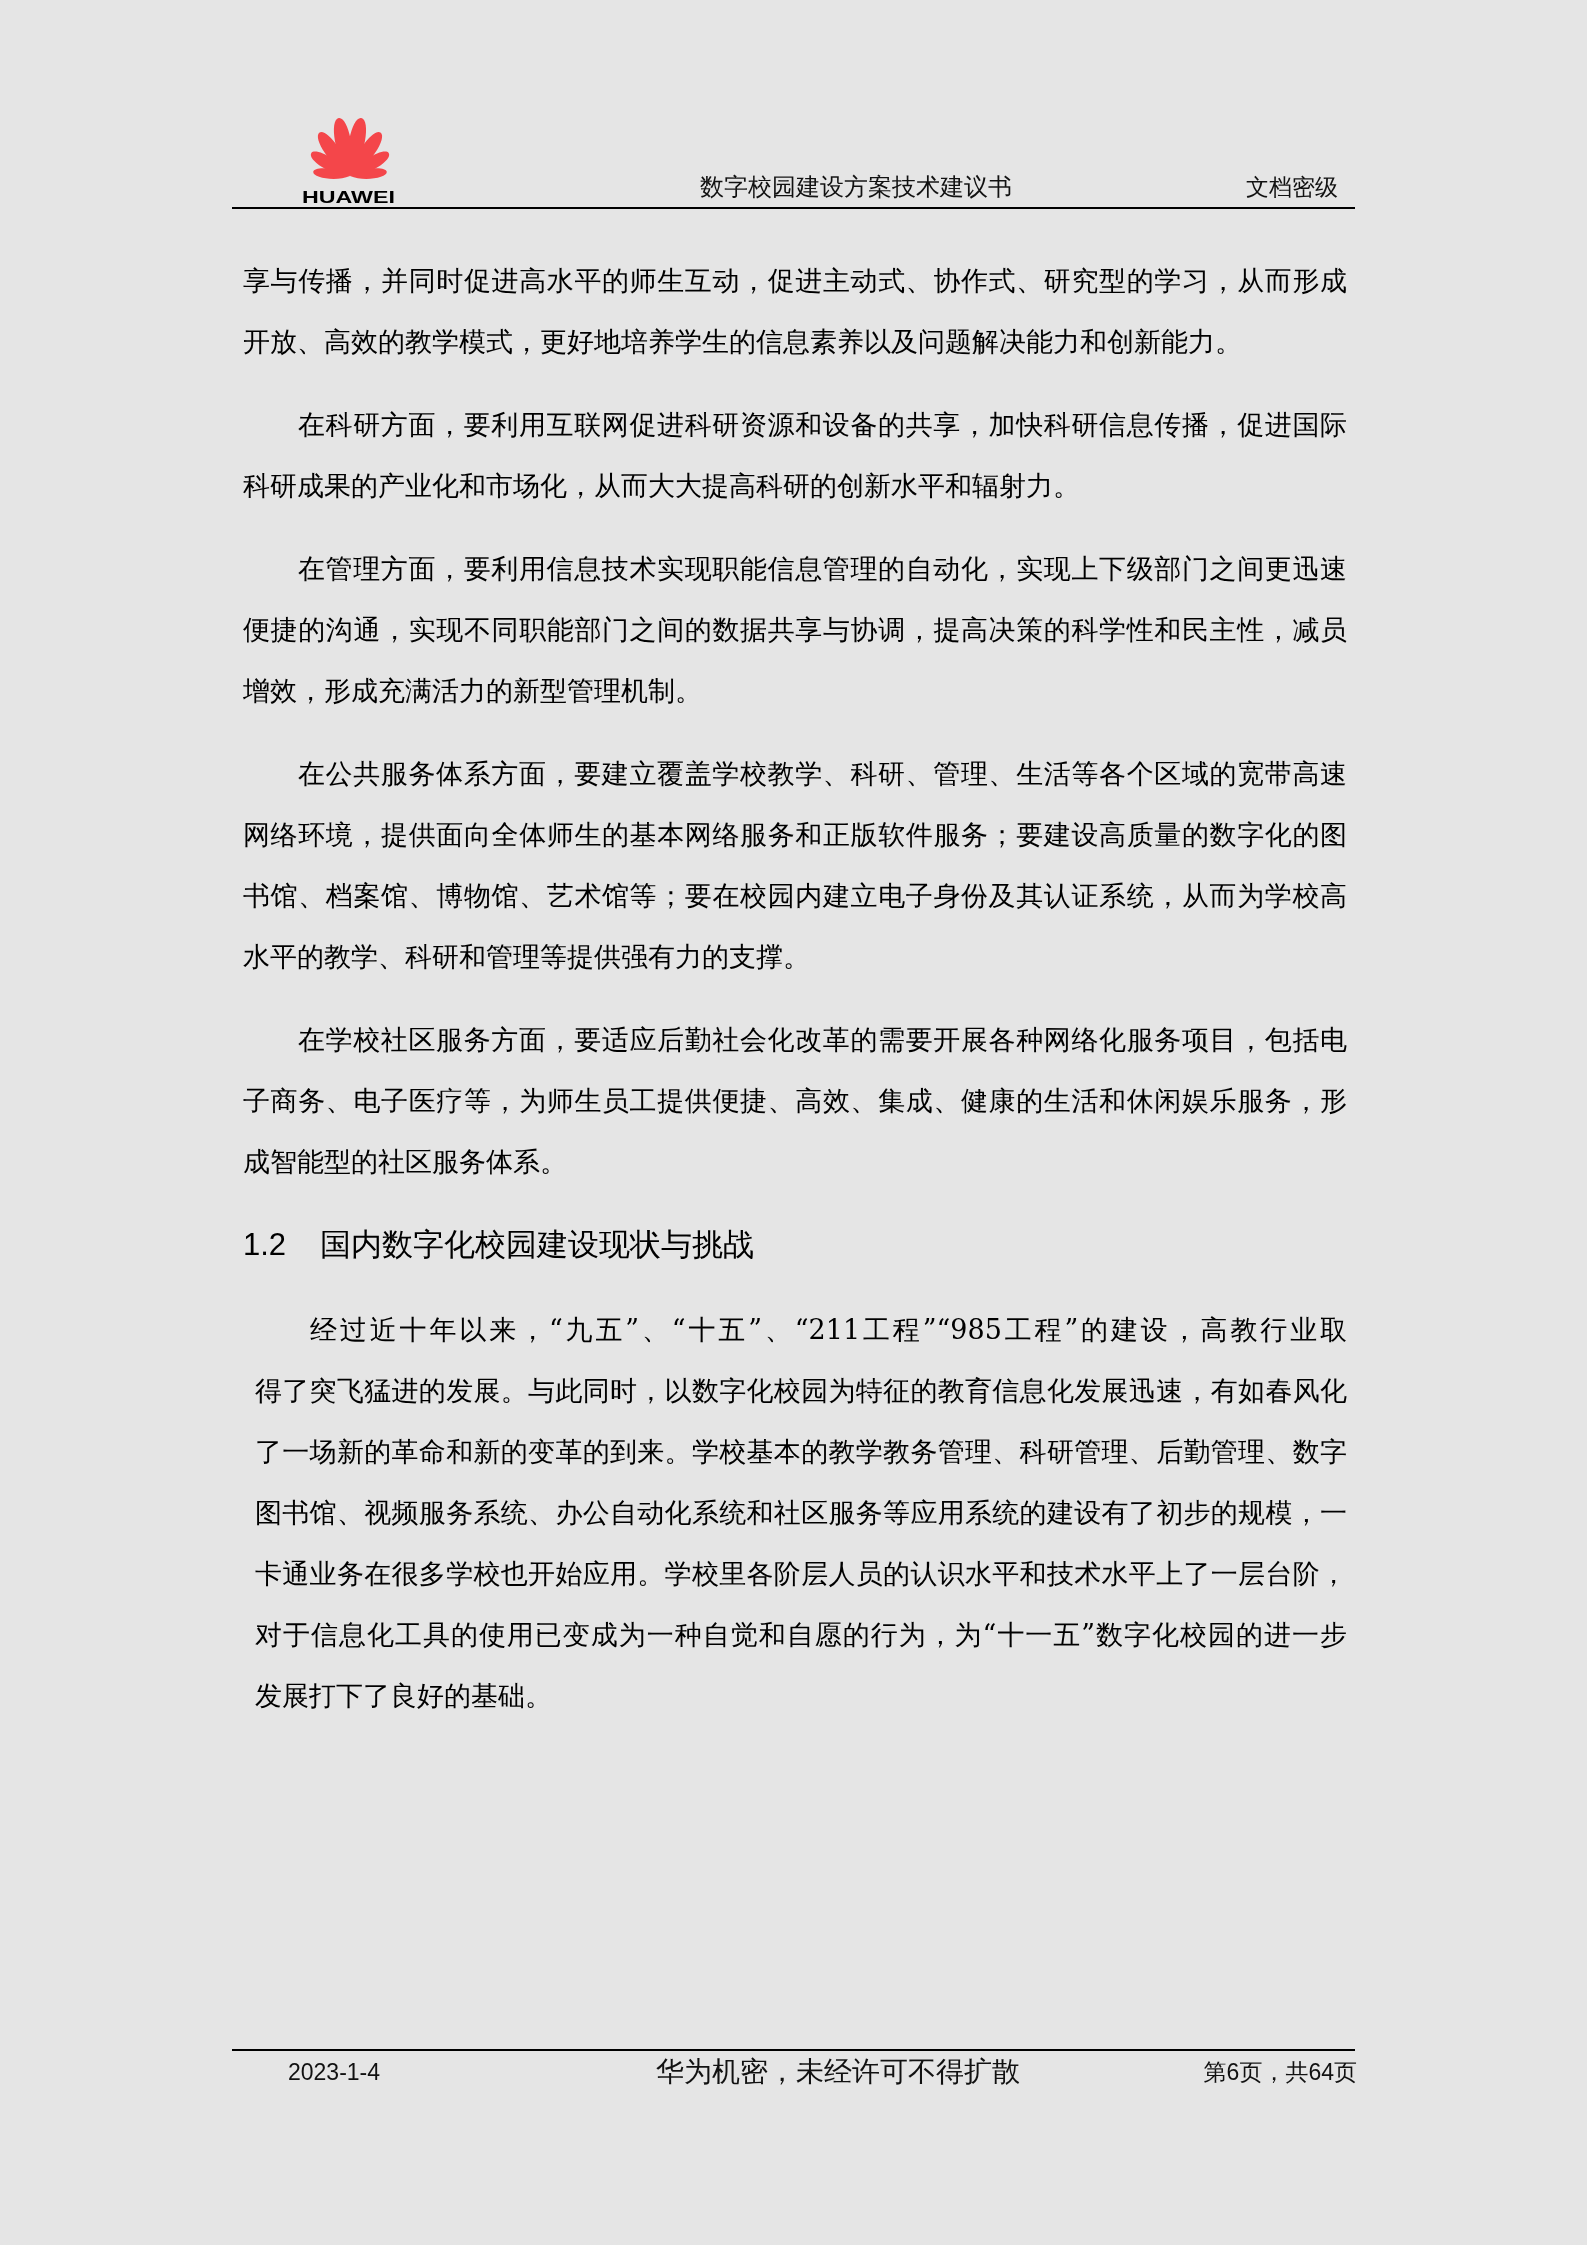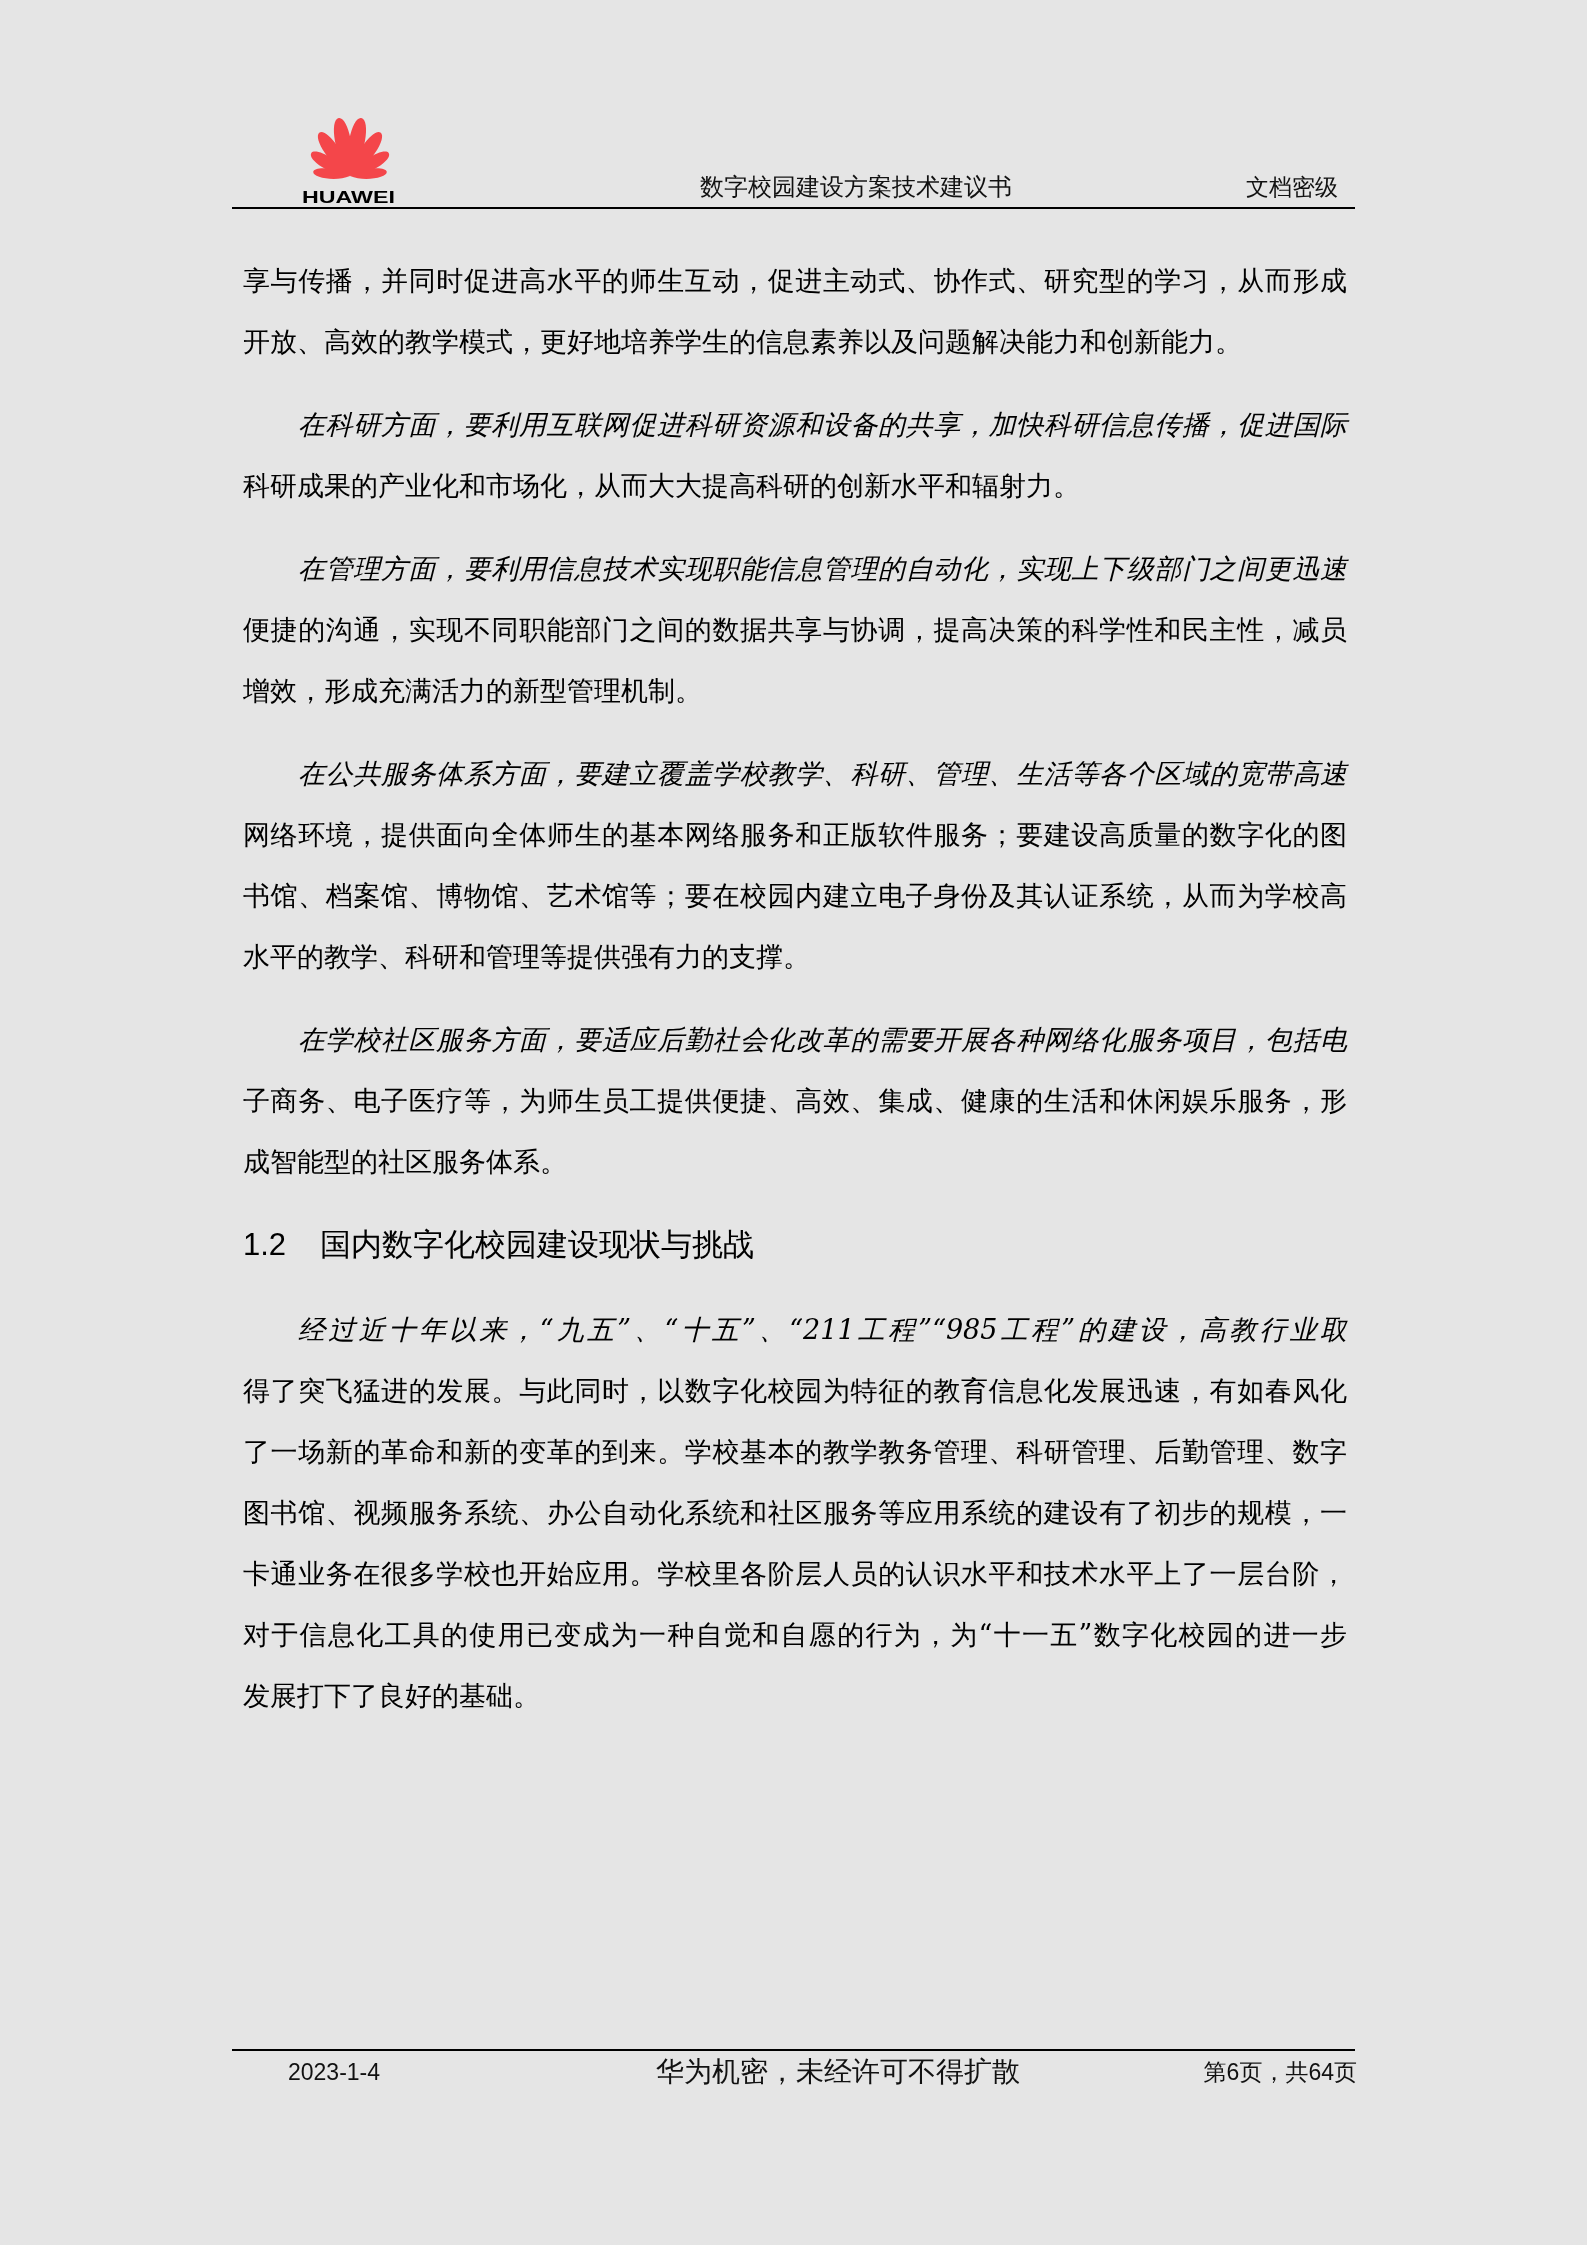--- a/index.html
+++ b/index.html
@@ -56,29 +56,29 @@
     left: 243px;
     top: 249.5px;
     width: 1104px;
     font-family: "DejaVu Serif", "Liberation Serif", serif;
     font-size: 27px;
     line-height: 61px;
     color: #000000;
   }
   .para { margin: 22px 0 0 0; }
   .para.first { margin-top: 0; }
-  .para.after-heading { margin-top: 24px; }
+  .para.after-heading { margin-top: 24px; margin-left: 12px; }
   .line {
     display: block;
     height: 61px;
     text-align: justify;
     text-align-last: justify;
     overflow: visible;
   }
-  .line.indent { padding-left: 55px; font-style: italic; }
+  .line.indent { padding-left: 55px; }
   .line.last { text-align-last: left; }
 
   .section-heading {
     margin-top: 22px;
     height: 61px;
     line-height: 61px;
     font-family: "DejaVu Sans", "Liberation Sans", sans-serif;
     font-size: 31px;
     white-space: nowrap;
     color: #000000;

